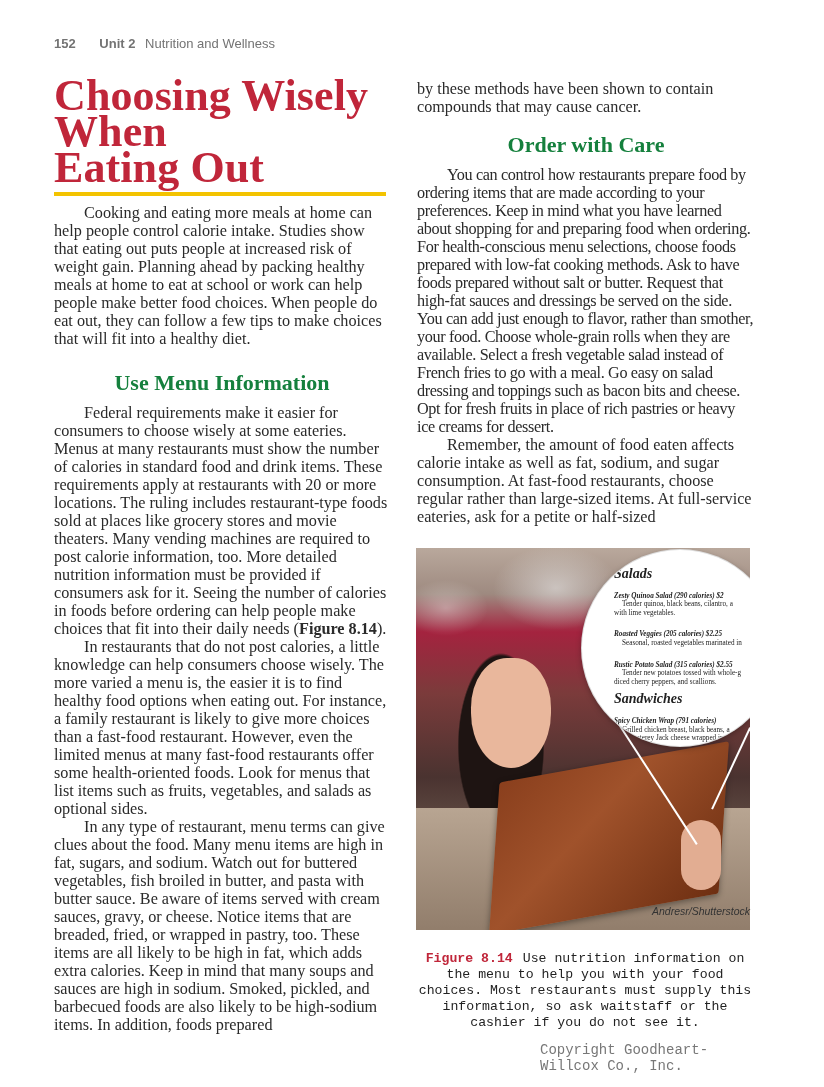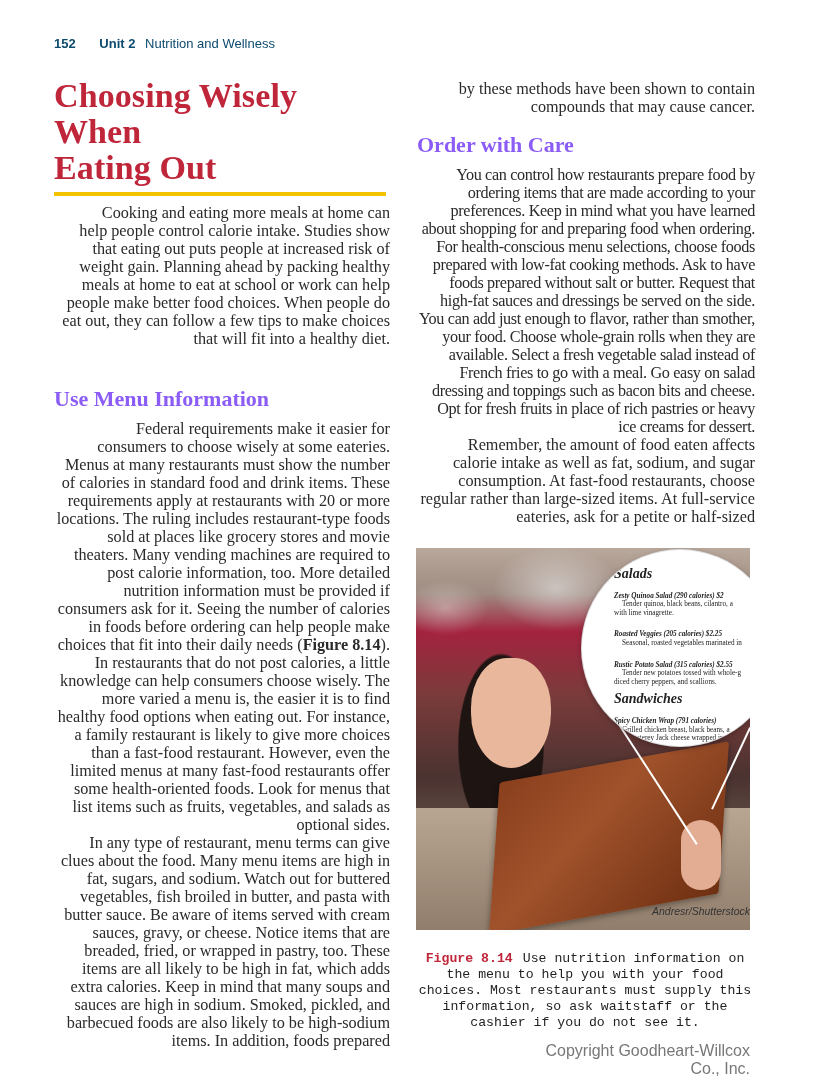--- a/index.html
+++ b/index.html
@@ -1,47 +1,48 @@
 <!DOCTYPE html>
 <html><head>
 <meta charset="utf-8">
 <style>
   html, body { margin: 0; padding: 0; background: #ffffff; }
   body { width: 824px; height: 1087px; position: relative; overflow: hidden; }
   .page { position: absolute; inset: 0; }
   .running-head {
     position: absolute; left: 54px; top: 36px;
-    font-family: "Liberation Sans", sans-serif; font-size: 13px; color: #0c4a6e;
+    font-family: "Liberation Sans", sans-serif; font-size: 13px; color: #737373;
     white-space: nowrap;
   }
   .running-head .pnum { font-weight: bold; margin-right: 20px; }
   .running-head .unit { font-weight: bold; margin-right: 6px; }
 
   .col { position: absolute; top: 78px; }
   .col-left { left: 54px; width: 336px; }
   .col-right { left: 417px; width: 338px; top: 80px; }
 
   .title {
     font-family: "Liberation Serif", "DejaVu Serif", serif;
     font-weight: bold; color: #c0263a;
-    font-size: 34px; line-height: 36px; margin: 0;
+    font-size: 44px; line-height: 36px; margin: 0;
     letter-spacing: 0.1px;
   }
   .title-rule { height: 4px; background: #f3c300; margin-top: 6px; width: 332px; }
 
   .body-text {
     font-family: "Liberation Serif", "DejaVu Serif", serif;
     font-size: 16.2px; line-height: 18px; color: #2a2a2a; margin: 0;
-    text-align: right;
+    text-align: left;
   }
   .indent { text-indent: 30px; }
   .h2 {
     font-family: "Liberation Serif", "DejaVu Serif", serif;
-    font-weight: bold; color: #8b5cf6; font-size: 22px; line-height: 26px;
+    font-weight: bold; color: #15803d; font-size: 22px; line-height: 26px;
     margin: 0;
+    text-align: center;
   }
   .bold { font-weight: bold; }
 
   .figure {
     position: absolute; left: 416px; top: 548px; width: 334px; height: 382px;
     overflow: hidden;
     background:
       radial-gradient(ellipse 60px 40px at 30px 60px, rgba(255,255,255,0.35), transparent 70%),
       radial-gradient(ellipse 90px 60px at 140px 40px, rgba(230,230,230,0.6), transparent 70%),
       linear-gradient(180deg, #b9a89c 0%, #9e8a80 12%, #a4233f 22%, #7b3b3b 38%, #4a3330 60%, #6d5a4e 80%, #8b7a6e 100%);
@@ -92,22 +93,22 @@
     position: absolute; left: 416px; top: 905px; width: 334px; text-align: right;
     font-family: "Liberation Sans", sans-serif; font-style: italic; font-size: 10.5px; color: #333;
   }
   .caption {
     position: absolute; left: 416px; top: 951px; width: 338px;
     font-family: Liberation Mono, monospace; font-size: 13.2px; line-height: 16px; color: #222; text-align: center;
   }
   .caption .fig-label { color: #c0263a; font-weight: bold; margin-right: 10px; }
 
   .copyright {
-    position: absolute; left: 540px; top: 1042px; width: 210px; text-align: right;
-    font-family: Liberation Sans, sans-serif; font-size: 16px; color: #777;
+    position: absolute; left: 540px; top: 1042px; width: 210px; 
+    font-family: Liberation Mono, monospace; font-size: 14px; color: #777;
   }
 </style>
 </head>
 <body>
 
 <div class="page">
 
   <div class="running-head">
     <span class="pnum">152</span>
     <span class="unit">Unit 2</span>
@@ -116,21 +117,21 @@
 
   <div class="col col-left">
     <h1 class="title">
       <span>Choosing Wisely When</span><br>
       <span>Eating Out</span>
     </h1>
     <div class="title-rule"></div>
 
     <p class="body-text indent" style="margin-top:8px">Cooking and eating more meals at home can help people control calorie intake. Studies show that eating out puts people at increased risk of weight gain. Planning ahead by packing healthy meals at home to eat at school or work can help people make better food choices. When people do eat out, they can follow a few tips to make choices that will fit into a healthy diet.</p>
 
-    <h2 class="h2" style="margin-top:38px; margin-bottom:8px">Use Menu Information</h2>
+    <h2 class="h2" style="margin-top:22px; margin-bottom:8px">Use Menu Information</h2>
 
     <p class="body-text indent"><span>Federal requirements make it easier for consumers to choose wisely at some eateries. Menus at many restaurants must show the number of calories in standard food and drink items. These requirements apply at restaurants with 20 or more locations. The ruling includes restaurant-type foods sold at places like grocery stores and movie theaters. Many vending machines are required to post calorie information, too. More detailed nutrition information must be provided if consumers ask for it. Seeing the number of calories in foods before ordering can help people make choices that fit into their daily needs (</span><span class="bold">Figure 8.14</span><span>).</span></p>
 
     <p class="body-text indent">In restaurants that do not post calories, a little knowledge can help consumers choose wisely. The more varied a menu is, the easier it is to find healthy food options when eating out. For instance, a family restaurant is likely to give more choices than a fast-food restaurant. However, even the limited menus at many fast-food restaurants offer some health-oriented foods. Look for menus that list items such as fruits, vegetables, and salads as optional sides.</p>
 
     <p class="body-text indent">In any type of restaurant, menu terms can give clues about the food. Many menu items are high in fat, sugars, and sodium. Watch out for buttered vegetables, fish broiled in butter, and pasta with butter sauce. Be aware of items served with cream sauces, gravy, or cheese. Notice items that are breaded, fried, or wrapped in pastry, too. These items are all likely to be high in fat, which adds extra calories. Keep in mind that many soups and sauces are high in sodium. Smoked, pickled, and barbecued foods are also likely to be high-sodium items. In addition, foods prepared</p>
   </div>
 
   <div class="col col-right">
     <p class="body-text">by these methods have been shown to contain compounds that may cause cancer.</p>
@@ -148,21 +149,21 @@
     <div class="fig-menu"></div>
     <div class="fig-hand"></div>
     <div class="lens-line" style="left:200px; top:170px; width:150px; transform: rotate(57deg);"></div>
     <div class="lens-line" style="left:335px; top:180px; width:90px; transform: rotate(115deg);"></div>
 
     <div class="lens">
       <div class="lens-inner">
         <div class="cat">Salads</div>
         <div class="item">Zesty Quinoa Salad (290 calories)  $2</div>
         <div class="desc">Tender quinoa, black beans, cilantro, a</div>
-        <div class="desc2">with lime vinagrette.</div>
+        <div class="desc2">with lime vegetables.</div>
         <div class="item">Roasted Veggies (205 calories)        $2.25</div>
         <div class="desc">Seasonal, roasted vegetables marinated in</div>
         <div class="item">Rustic Potato Salad (315 calories)  $2.55</div>
         <div class="desc">Tender new potatoes tossed with whole-g</div>
         <div class="desc2">diced cherry peppers, and scallions.</div>
         <div class="gap"></div>
         <div class="cat">Sandwiches</div>
         <div class="item">Spicy Chicken Wrap (791 calories)</div>
         <div class="desc">Grilled chicken breast, black beans, a</div>
         <div class="desc2">and Monterey Jack cheese wrapped in</div>

